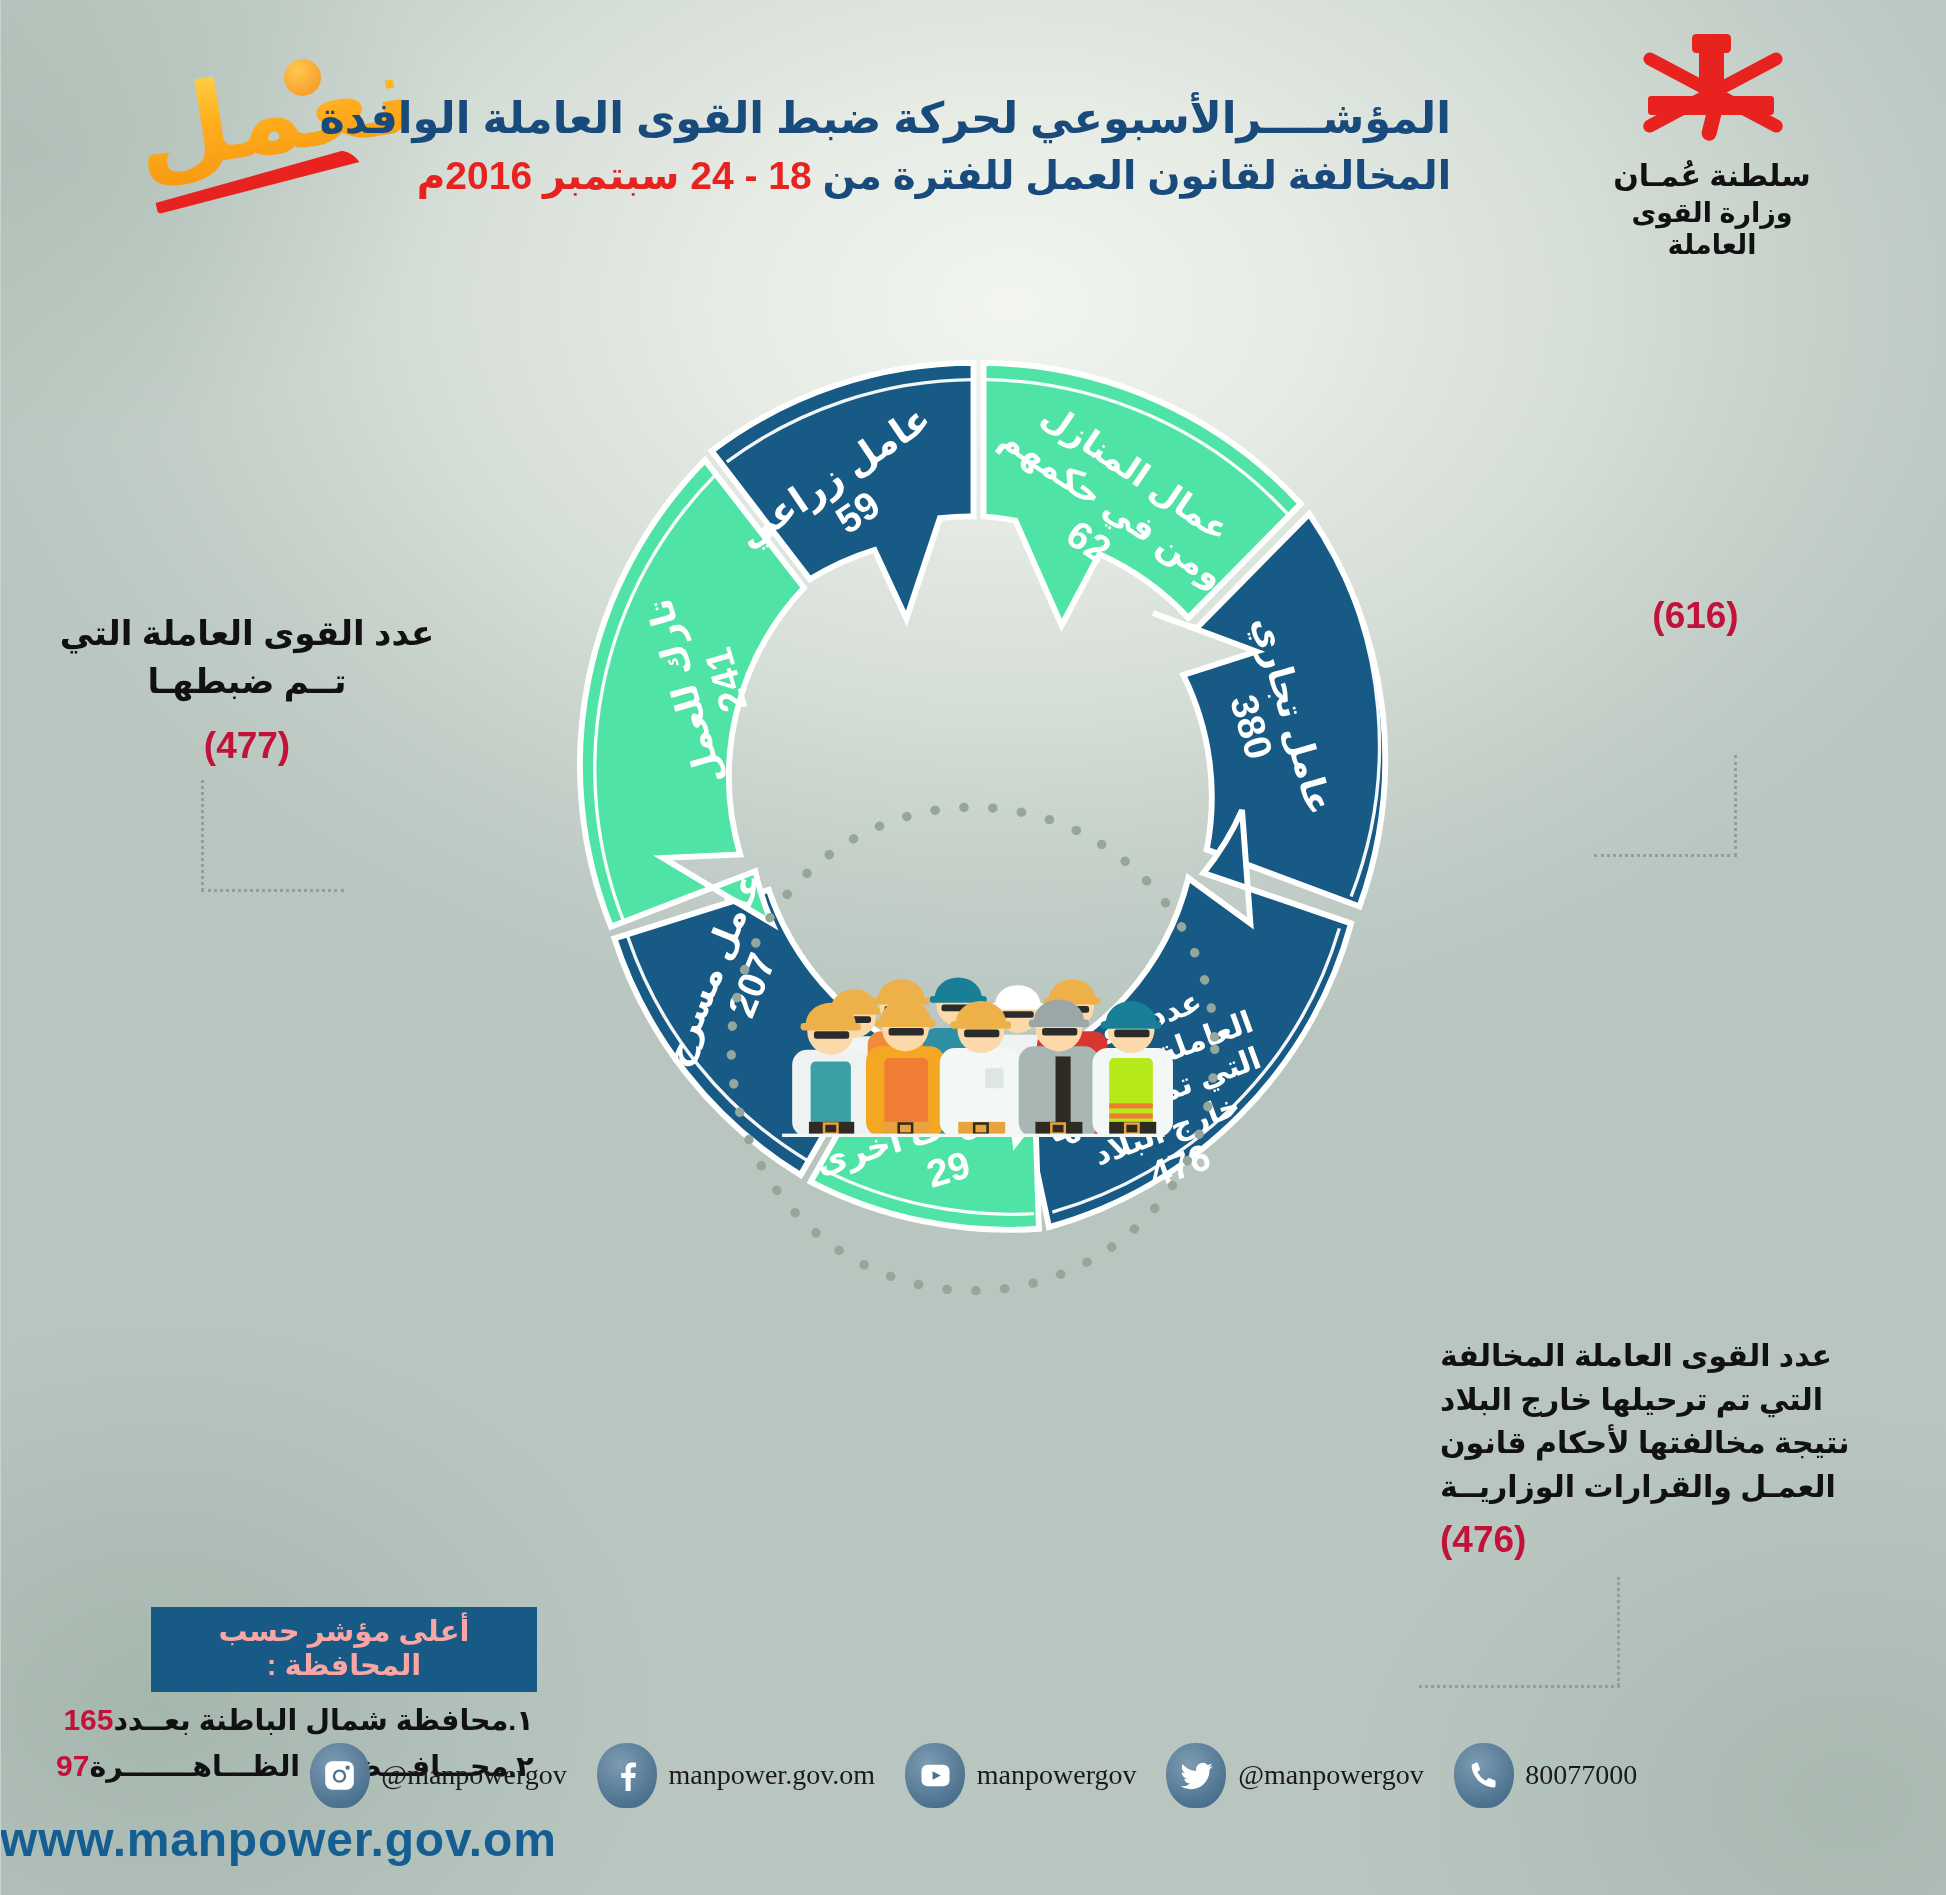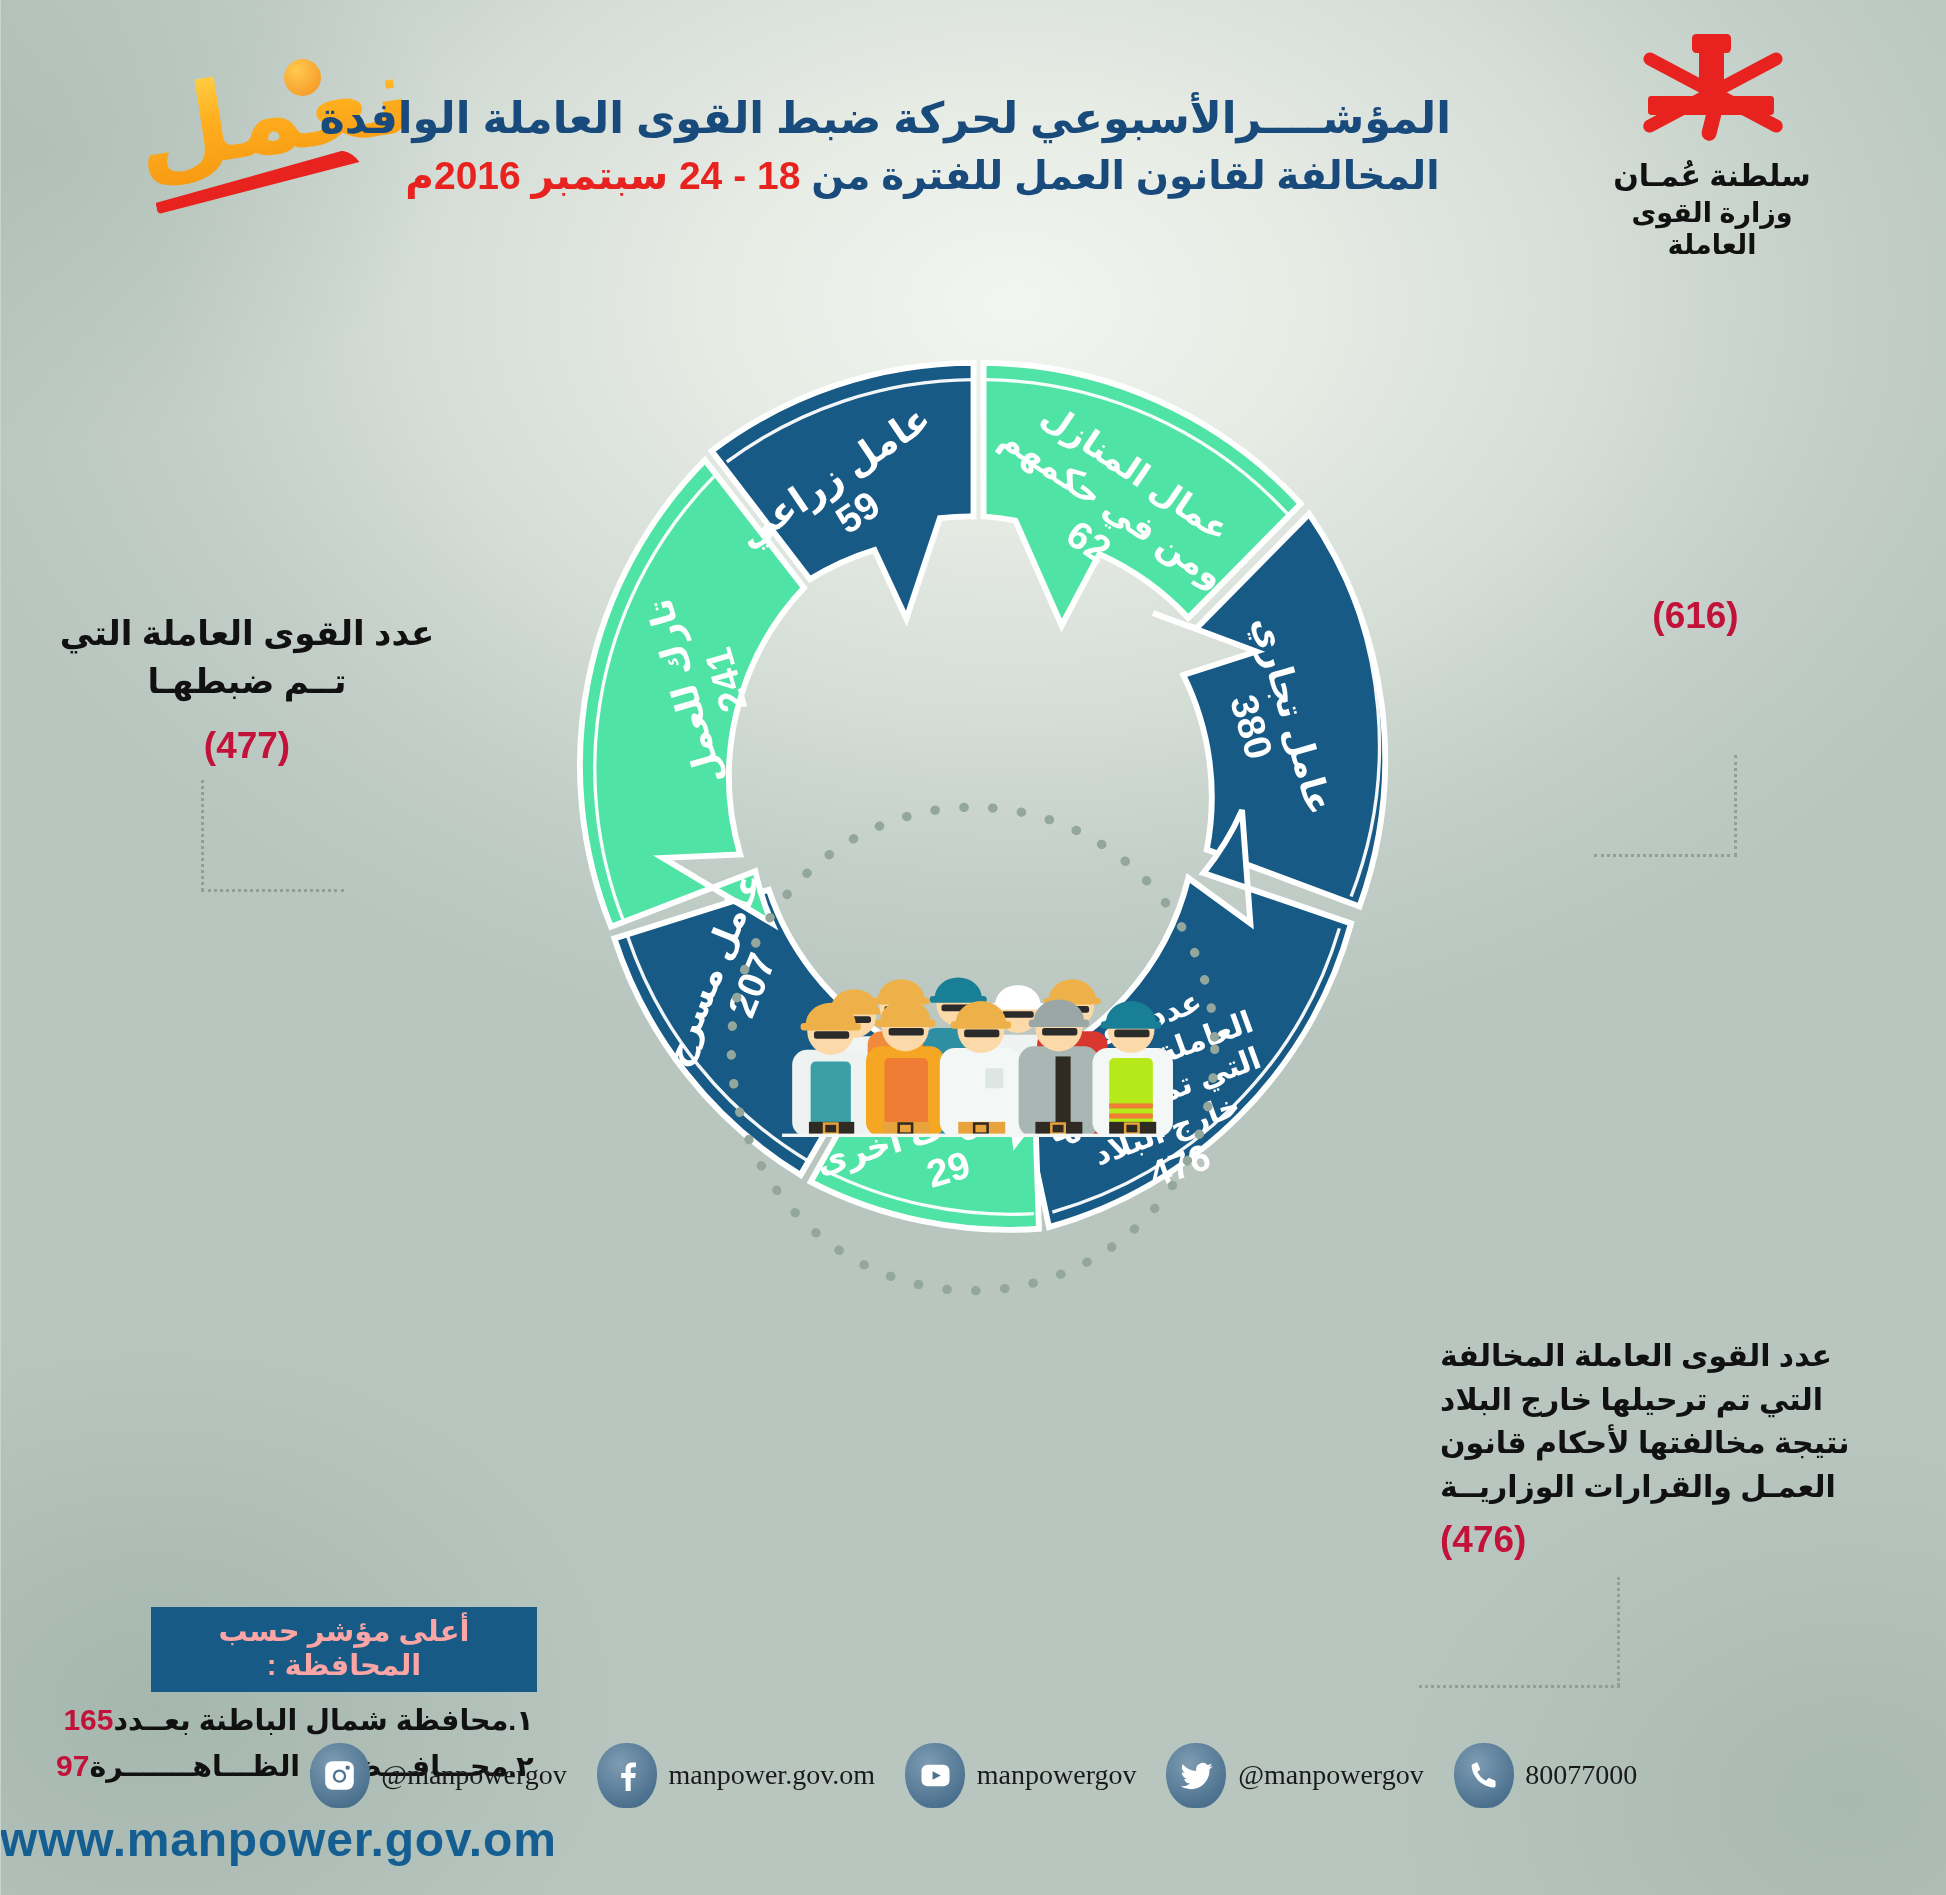--- a/index.html
+++ b/index.html
@@ -28,21 +28,21 @@
   
   #title-block{
     position:absolute;top:91px;left:394px;width:1057px;
     text-align:center;direction:rtl;
   }
   .t-line1{
     font-size:43px;font-weight:bold;color:#184a7c;
     letter-spacing:0px;line-height:1.28;white-space:nowrap;
   }
   .t-line2{
-    font-size:39px;font-weight:bold;line-height:1.3;white-space:nowrap;margin-top:5px;
+    font-size:39px;font-weight:bold;line-height:1.3;white-space:nowrap;margin-top:5px;text-align:right;
   }
   .t-nav{color:#184a7c;}
   .t-red{color:#e8231f;}
 
   
   #nemal-logo{left:126px;top:52px;width:252px;height:168px;}
   #nemal-logo .word{
     font-size:111px;font-weight:bold;line-height:1;
     background:linear-gradient(180deg,#ffd24a 0%,#ffb01f 45%,#f79a12 100%);
     -webkit-background-clip:text;background-clip:text;color:transparent;

